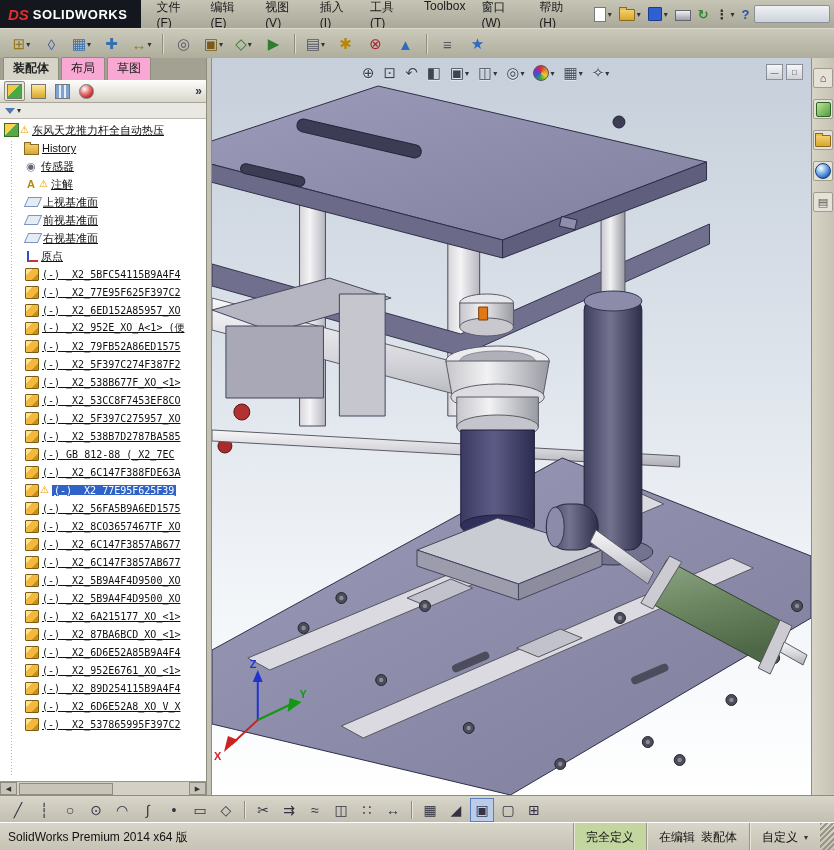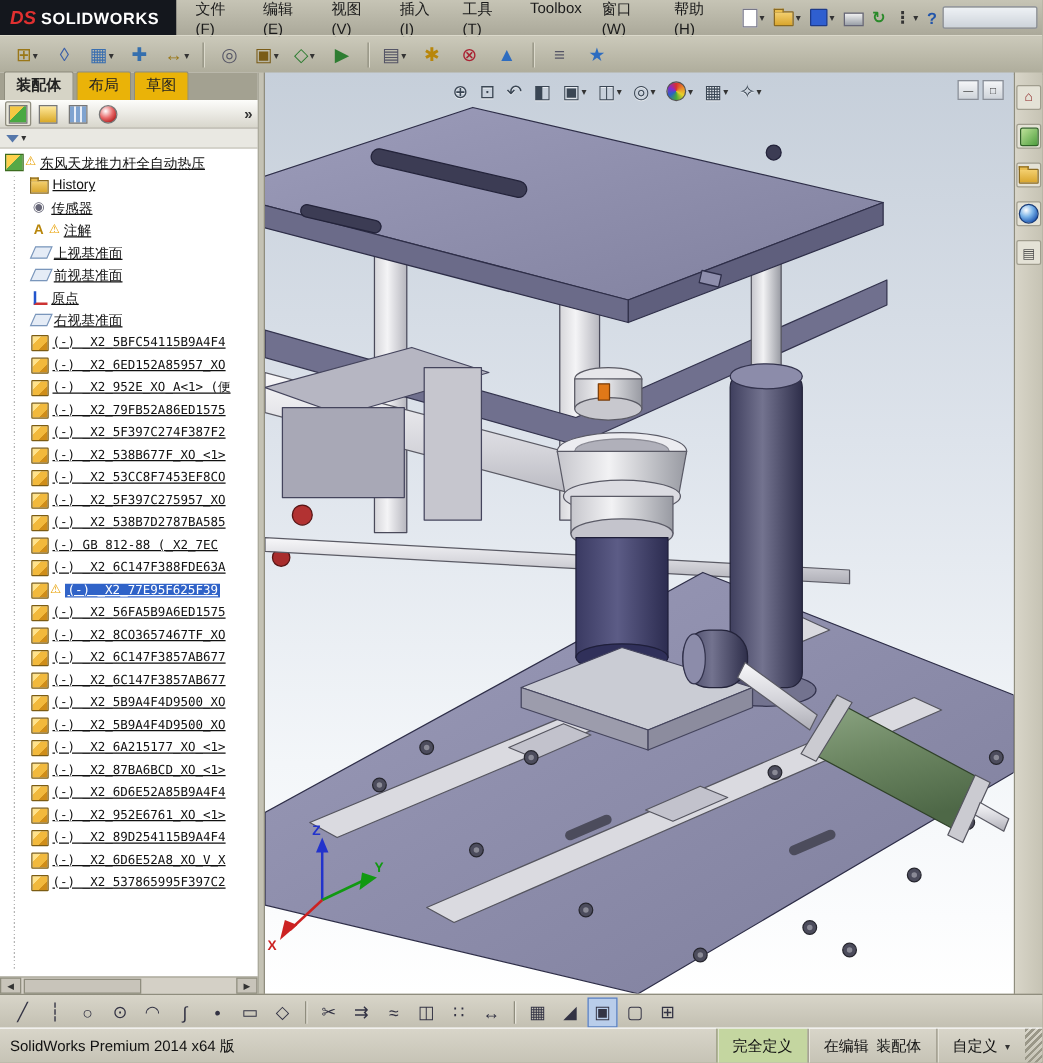--- a/index.html
+++ b/index.html
@@ -35,21 +35,21 @@
   #assembly-toolbar{position:absolute;top:28px;left:0;right:0;height:30px;
     background:linear-gradient(#cbc9ba,#aeac9b);border-top:1px solid #dbd9cb;border-bottom:1px solid #8f8d7e;
     display:flex;align-items:center;padding-left:8px;gap:3px;}
   .tb-btn{width:25px;height:24px;display:flex;align-items:center;justify-content:center;gap:1px;border:1px solid transparent;border-radius:2px;}
   .tb-glyph{font-size:15px;}
   .tb-btn-sep{width:1px;height:20px;background:#8f8d7e;margin:0 4px;box-shadow:1px 0 0 #dbd9cb;}
   
   #main{position:absolute;top:58px;left:0;width:834px;height:737px;display:flex;}
   #left-col{width:206px;display:flex;flex-direction:column;background:#f2f1ec;border-right:1px solid #8f8d7e;}
   #tabband{height:22px;background:#a3a191;display:flex;align-items:flex-end;padding-left:3px;gap:2px;}
-  .tab{padding:2px 9px 3px;background:#eab308;border:1px solid #8f8d7e;border-bottom:none;color:#222;border-radius:2px 2px 0 0;}
+  .tab{padding:2px 9px 3px;background:#f9a8d4;border:1px solid #8f8d7e;border-bottom:none;color:#222;border-radius:2px 2px 0 0;}
   .tab.active{background:#d6d4c6;font-weight:bold;}
   #panel-header{height:22px;background:linear-gradient(#fdfdfb,#d8d6cc);border-bottom:1px solid #a9a79a;display:flex;align-items:center;padding:0 4px;}
   #ph-icons{display:flex;align-items:center;gap:3px;}
   .ph{width:19px;height:18px;display:flex;align-items:center;justify-content:center;border:1px solid transparent;border-radius:2px;}
   .ph.active{background:#e9e7db;border:1px solid #8f8d7e;}
   .ph-chevron{margin-left:auto;color:#333;font-weight:bold;}
   #filter-row{height:15px;background:#e9e8e2;border-bottom:1px solid #bdbbb0;display:flex;align-items:center;padding:0 5px;gap:2px;}
   .funnel{width:0;height:0;border-left:5px solid transparent;border-right:5px solid transparent;border-top:6px solid #5577aa;}
   
   #tree{flex:1;background:#fff;overflow:hidden;padding-top:2px;position:relative;font-size:11px;}
@@ -262,30 +262,34 @@
         </div>
         <div class="trow">
           <span class="ti ti-plane"></span>
           <span class="tlabel">上视基准面</span>
         </div>
         <div class="trow">
           <span class="ti ti-plane"></span>
           <span class="tlabel">前视基准面</span>
         </div>
         <div class="trow">
+          <span class="ti ti-plane"></span>
+          <span class="tlabel">右视基准面</span>
+        </div>
+        <div class="trow">
           <span class="ti ti-origin"></span>
           <span class="tlabel">原点</span>
         </div>
         <div class="trow">
-          <span class="ti ti-plane"></span>
-          <span class="tlabel">右视基准面</span>
-        </div>
-        <div class="trow">
           <span class="ti ti-part"></span>
           <span class="tlabel part-label">(-) _X2_5BFC54115B9A4F4</span>
+        </div>
+        <div class="trow">
+          <span class="ti ti-part"></span>
+          <span class="tlabel part-label">(-) _X2_77E95F625F397C2</span>
         </div>
         <div class="trow">
           <span class="ti ti-part"></span>
           <span class="tlabel part-label">(-) _X2_6ED152A85957_XO</span>
         </div>
         <div class="trow">
           <span class="ti ti-part"></span>
           <span class="tlabel part-label">(-) _X2_952E_XO_A&lt;1&gt; (便</span>
         </div>
         <div class="trow">

